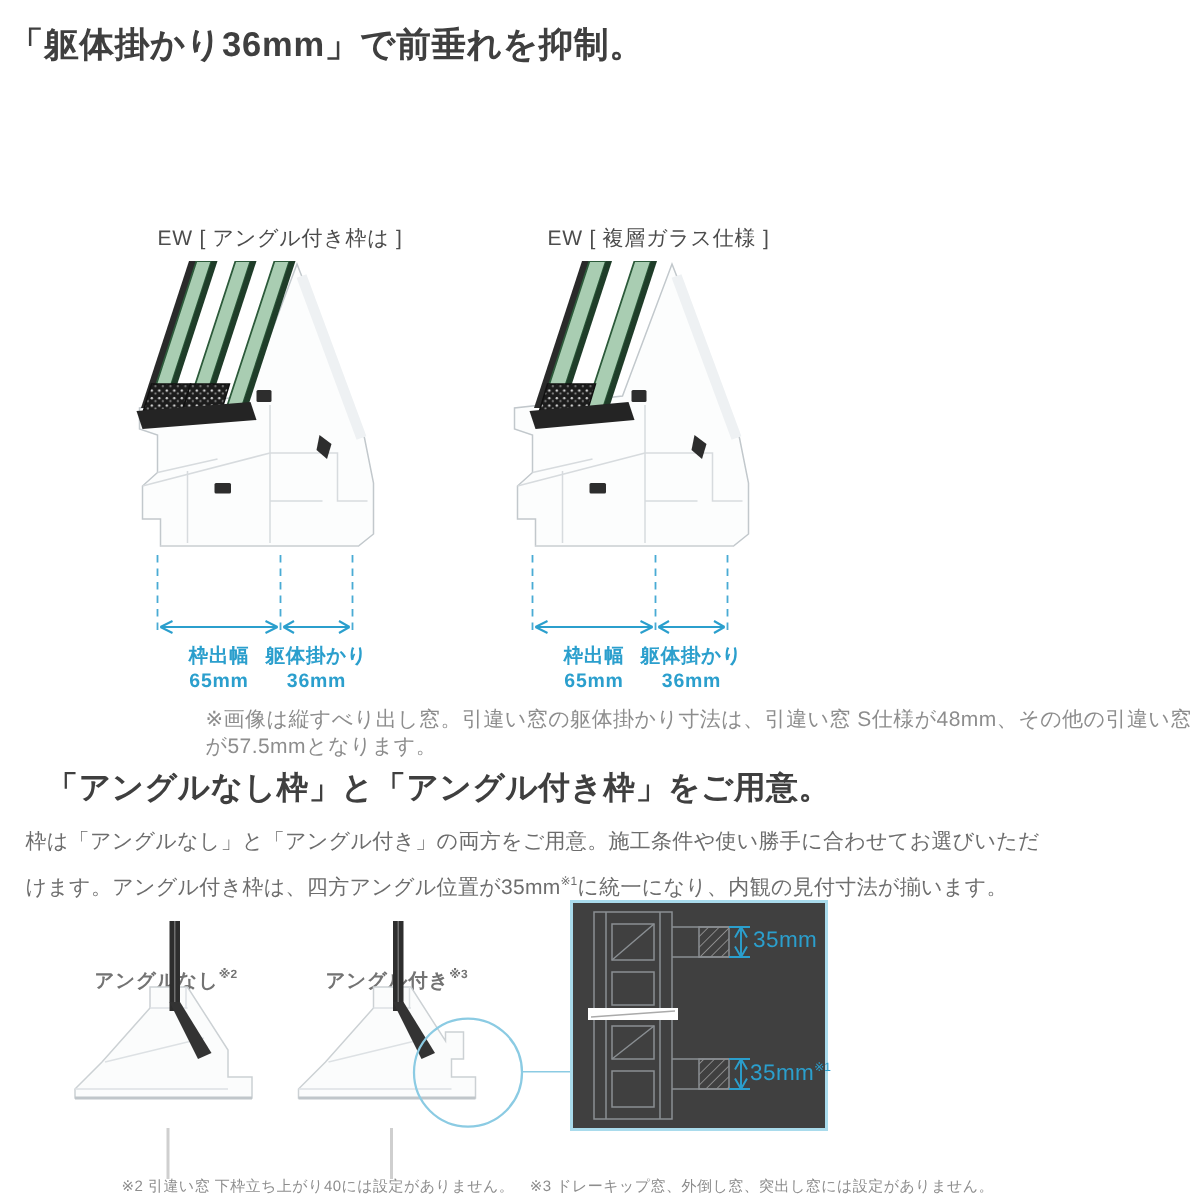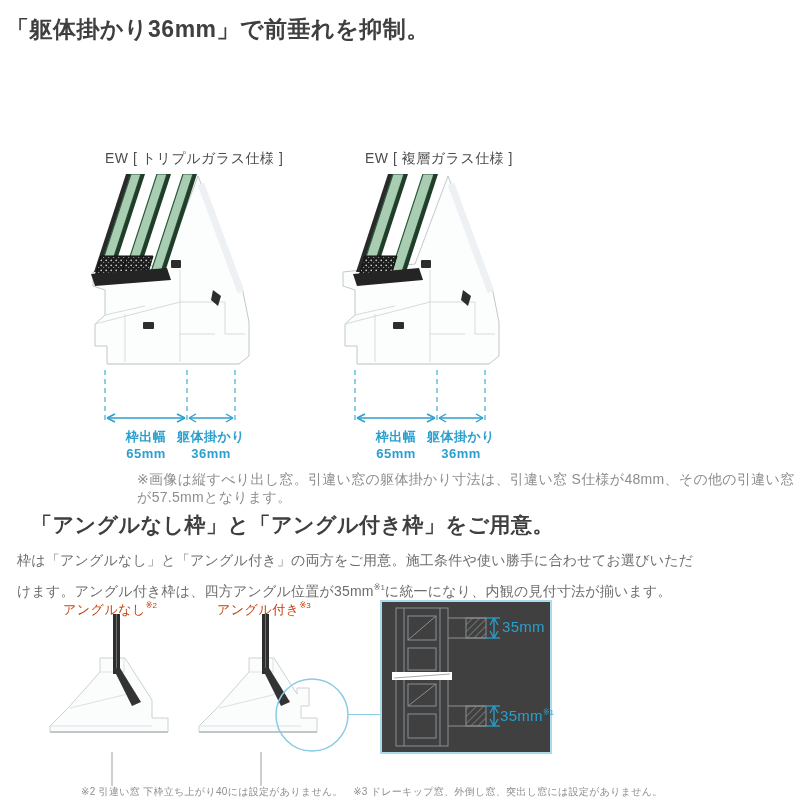--- a/index.html
+++ b/index.html
@@ -11,34 +11,34 @@
   .h1{font-size:23px;font-weight:700;color:#3f3f3f;letter-spacing:.5px;}
   .h2{font-size:21px;font-weight:700;color:#3f3f3f;letter-spacing:.5px;}
   .para{font-size:15px;line-height:29px;color:#6d6d6d;white-space:pre-line;letter-spacing:.2px;}
   .para2{font-size:14px;line-height:27px;color:#6d6d6d;white-space:pre-line;letter-spacing:.2px;}
   .sup{font-size:8px;vertical-align:6px;letter-spacing:0;}
   .ewlabel{font-size:14px;color:#4c4c4c;letter-spacing:.5px;}
   .xsec{position:absolute;width:235px;height:296px;}
   .dimlab{position:absolute;text-align:center;font-size:13px;font-weight:700;color:#2b9fcd;letter-spacing:.5px;}
   .note1{font-size:14px;color:#8d8d8d;letter-spacing:.3px;}
   .notesm{font-size:10px;color:#8d8d8d;letter-spacing:.3px;line-height:15px;}
-  .anglelabel{font-size:13px;color:#c2410c;font-weight:400;letter-spacing:.5px;}
+  .anglelabel{font-size:13px;color:#737373;font-weight:700;letter-spacing:.5px;margin-top:44px;}
   .detailbox{position:absolute;left:380px;top:600px;width:168px;height:150px;border:2px solid #a9dbec;background:#404040;}
   .detaildim{position:absolute;font-size:15px;font-weight:500;color:#2b9fcd;letter-spacing:.3px;}
   .connector{position:absolute;left:348px;top:714px;width:32px;height:1px;background:#8bcbe3;}
 </style>
 </head>
 <body>
 
 <div class="canvas">
 
   <div class="abs h1" style="left:6px;top:14px;">「躯体掛かり36mm」で前垂れを抑制。</div>
 
 
-  <div class="abs ewlabel" style="left:105px;top:150px;">EW [ トリプルガラス仕様 ]</div>
+  <div class="abs ewlabel" style="left:105px;top:150px;">EW [ アングル付き枠は ]</div>
   <div class="abs ewlabel" style="left:365px;top:150px;">EW [ 複層ガラス仕様 ]</div>
 
   <div class="xsec" style="left:85px;top:168px;">
     <svg class="abs" style="left:0;top:6px;" viewBox="0 0 235 252" width="235" height="252">
       <defs>
         <pattern id="speck1" width="5" height="5" patternUnits="userSpaceOnUse">
           <rect width="5" height="5" fill="#1c1c1c"></rect>
           <circle cx="1.2" cy="1.4" r="0.8" fill="#d8d8d8"></circle>
           <circle cx="3.6" cy="3.4" r="0.7" fill="#8f8f8f"></circle>
         </pattern>

